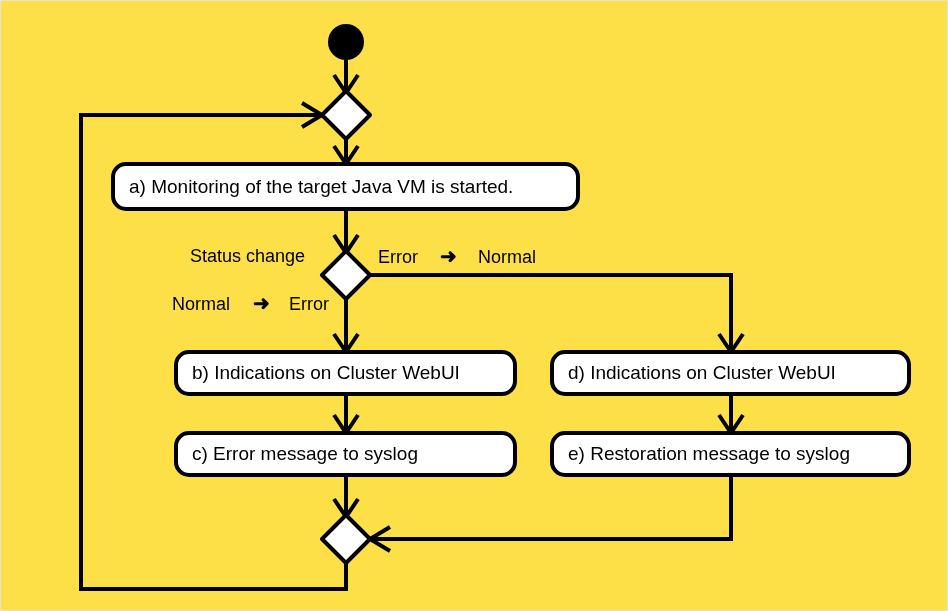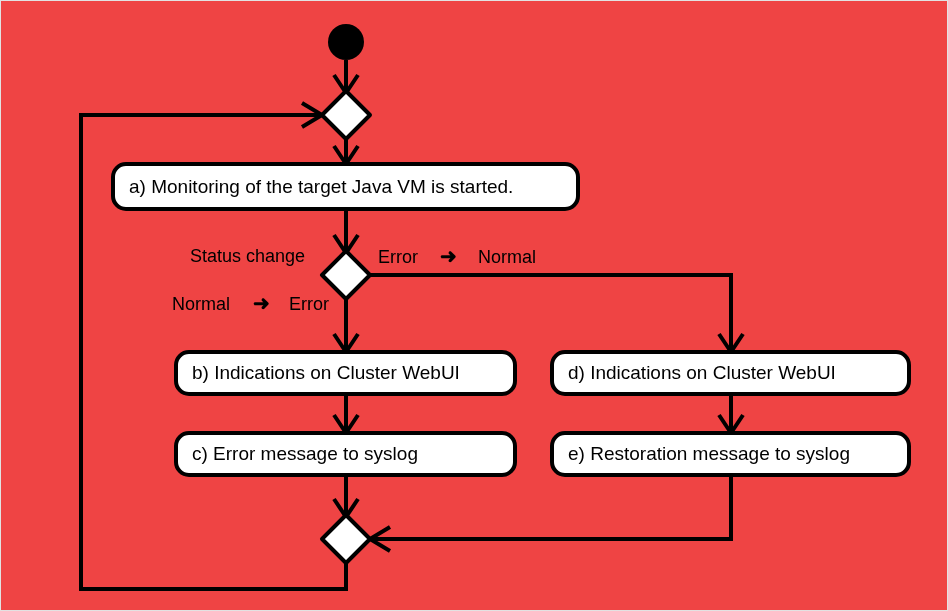--- a/index.html
+++ b/index.html
@@ -7,21 +7,21 @@
     padding: 0;
     background: #ffffff;
   }
   body {
     font-family: "Liberation Sans", sans-serif;
   }
   #canvas {
     position: relative;
     width: 948px;
     height: 611px;
-    background: #ef4444;
+    background: #fde047;
     border: 1px solid #e2e2e2;
     box-sizing: border-box;
     overflow: hidden;
   }
   svg#diagram {
     position: absolute;
     top: 0;
     left: 0;
     width: 948px;
     height: 611px;

